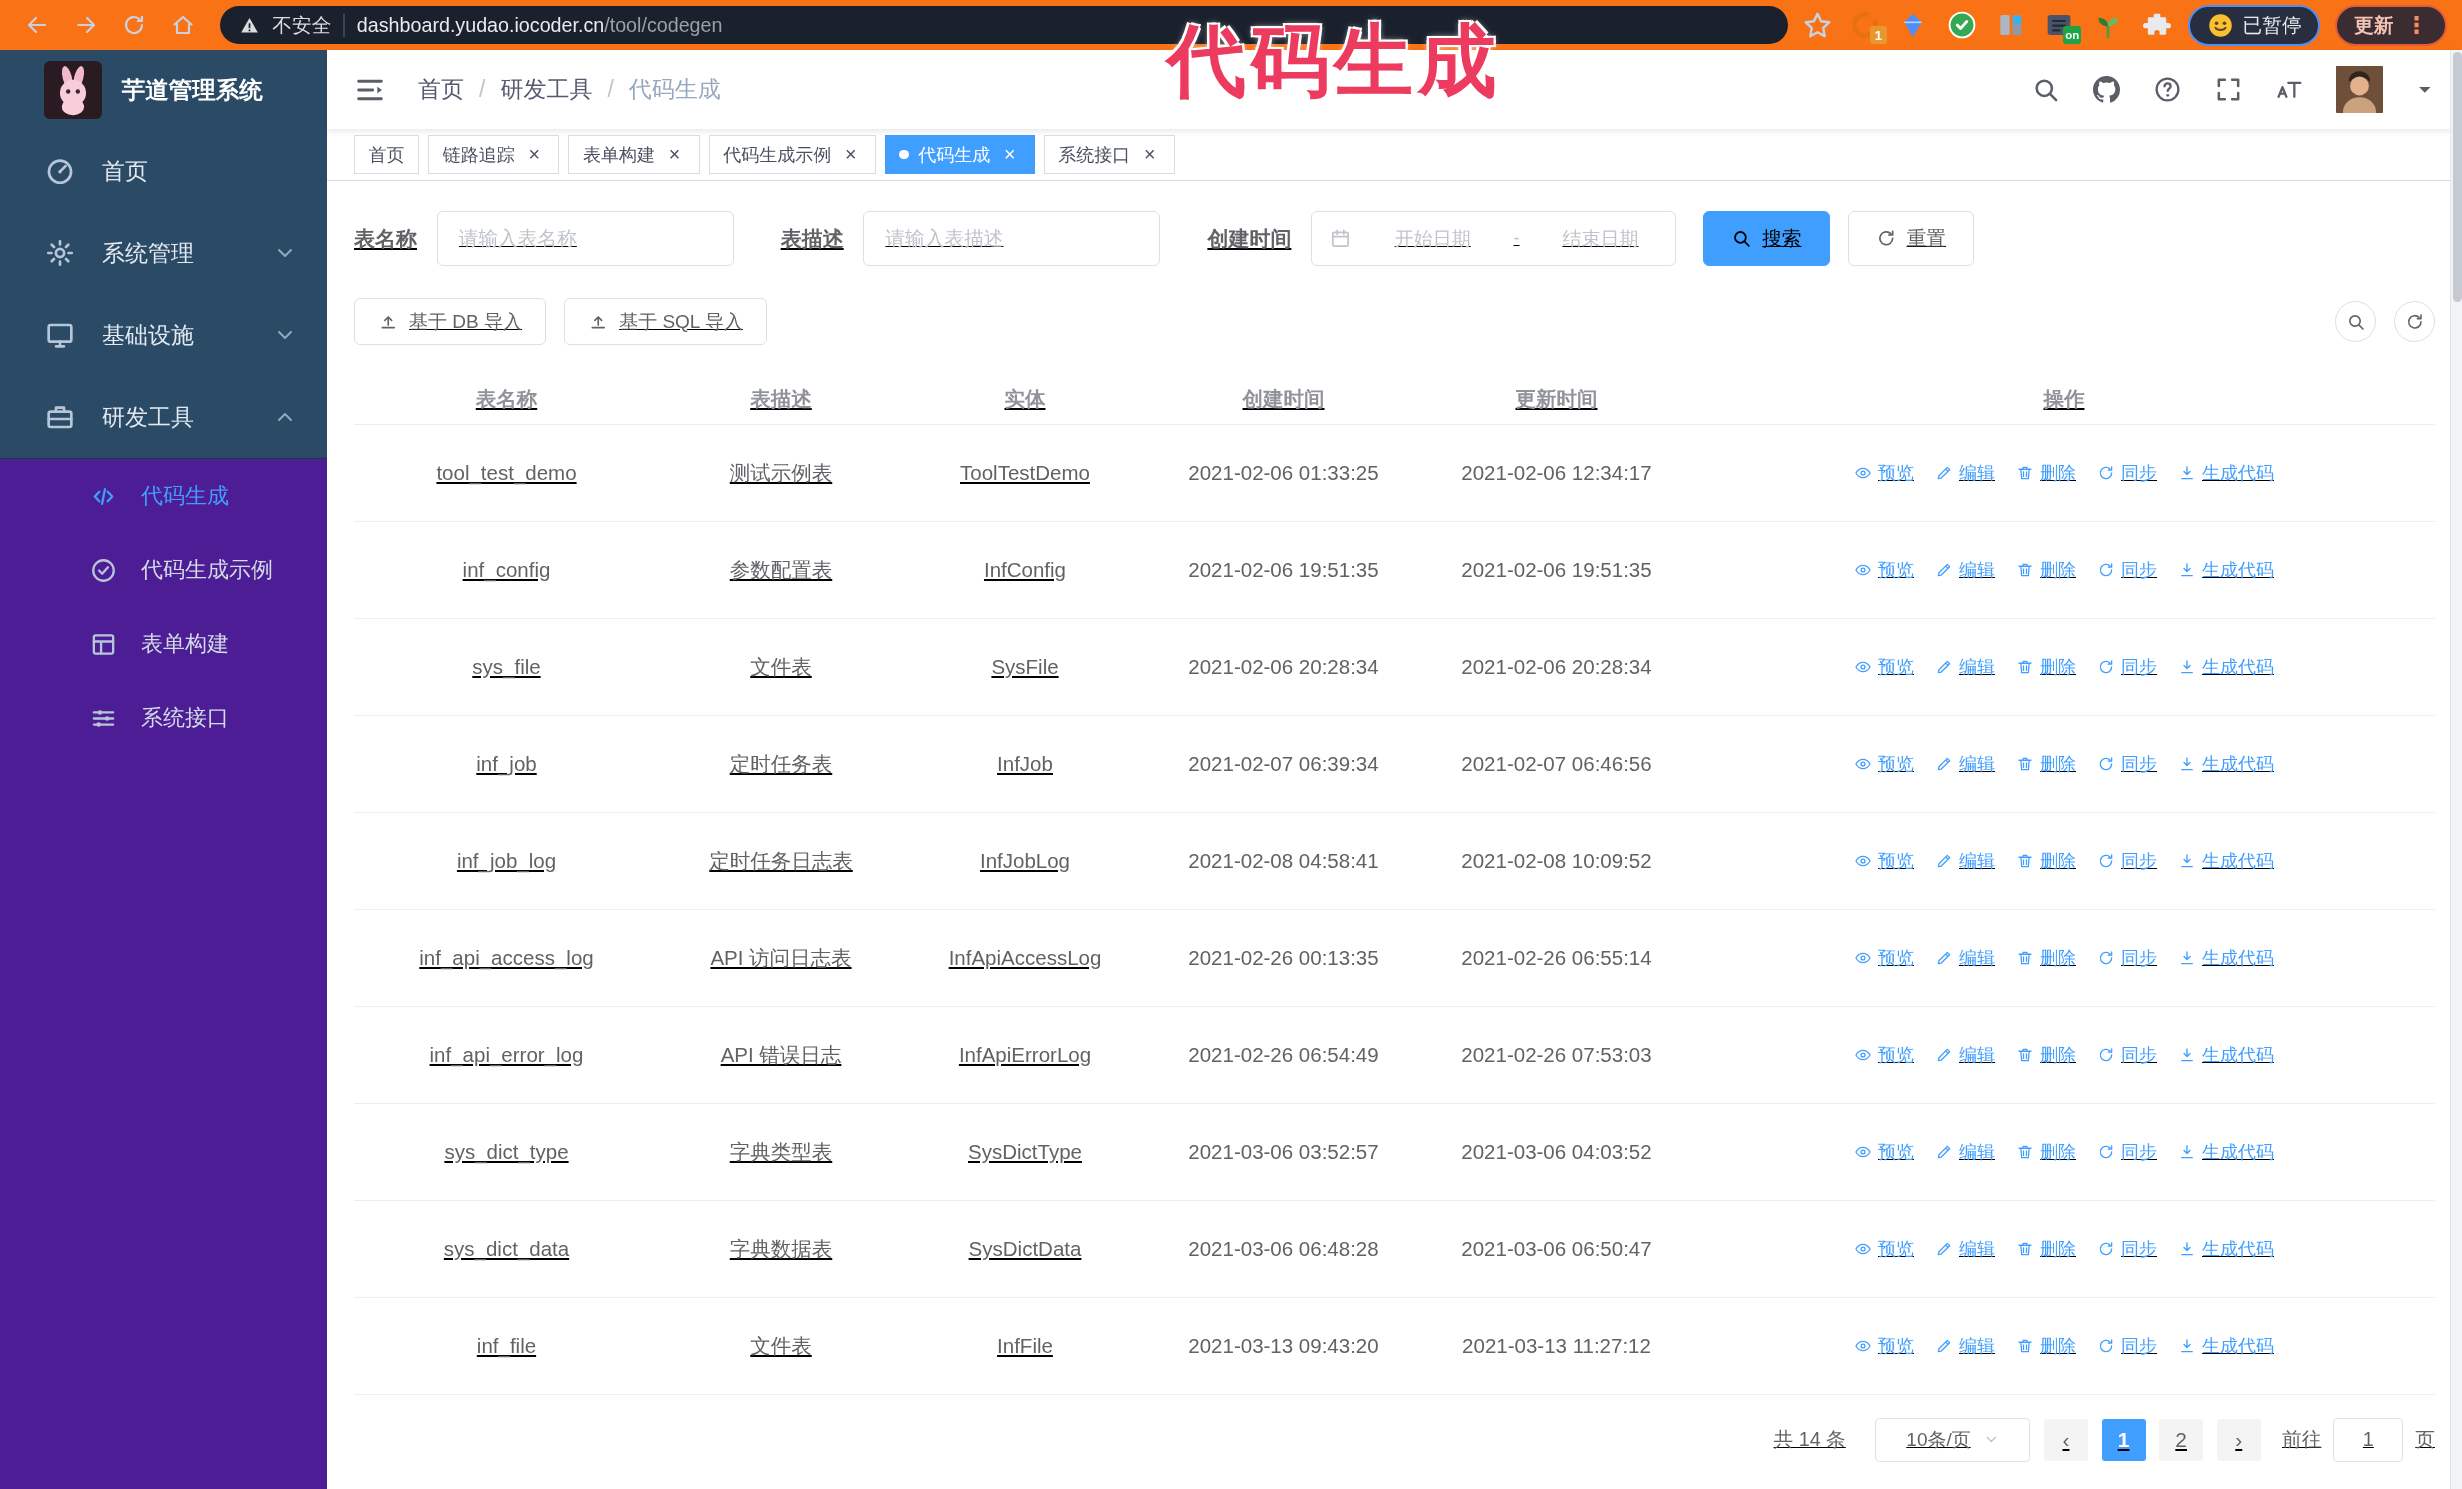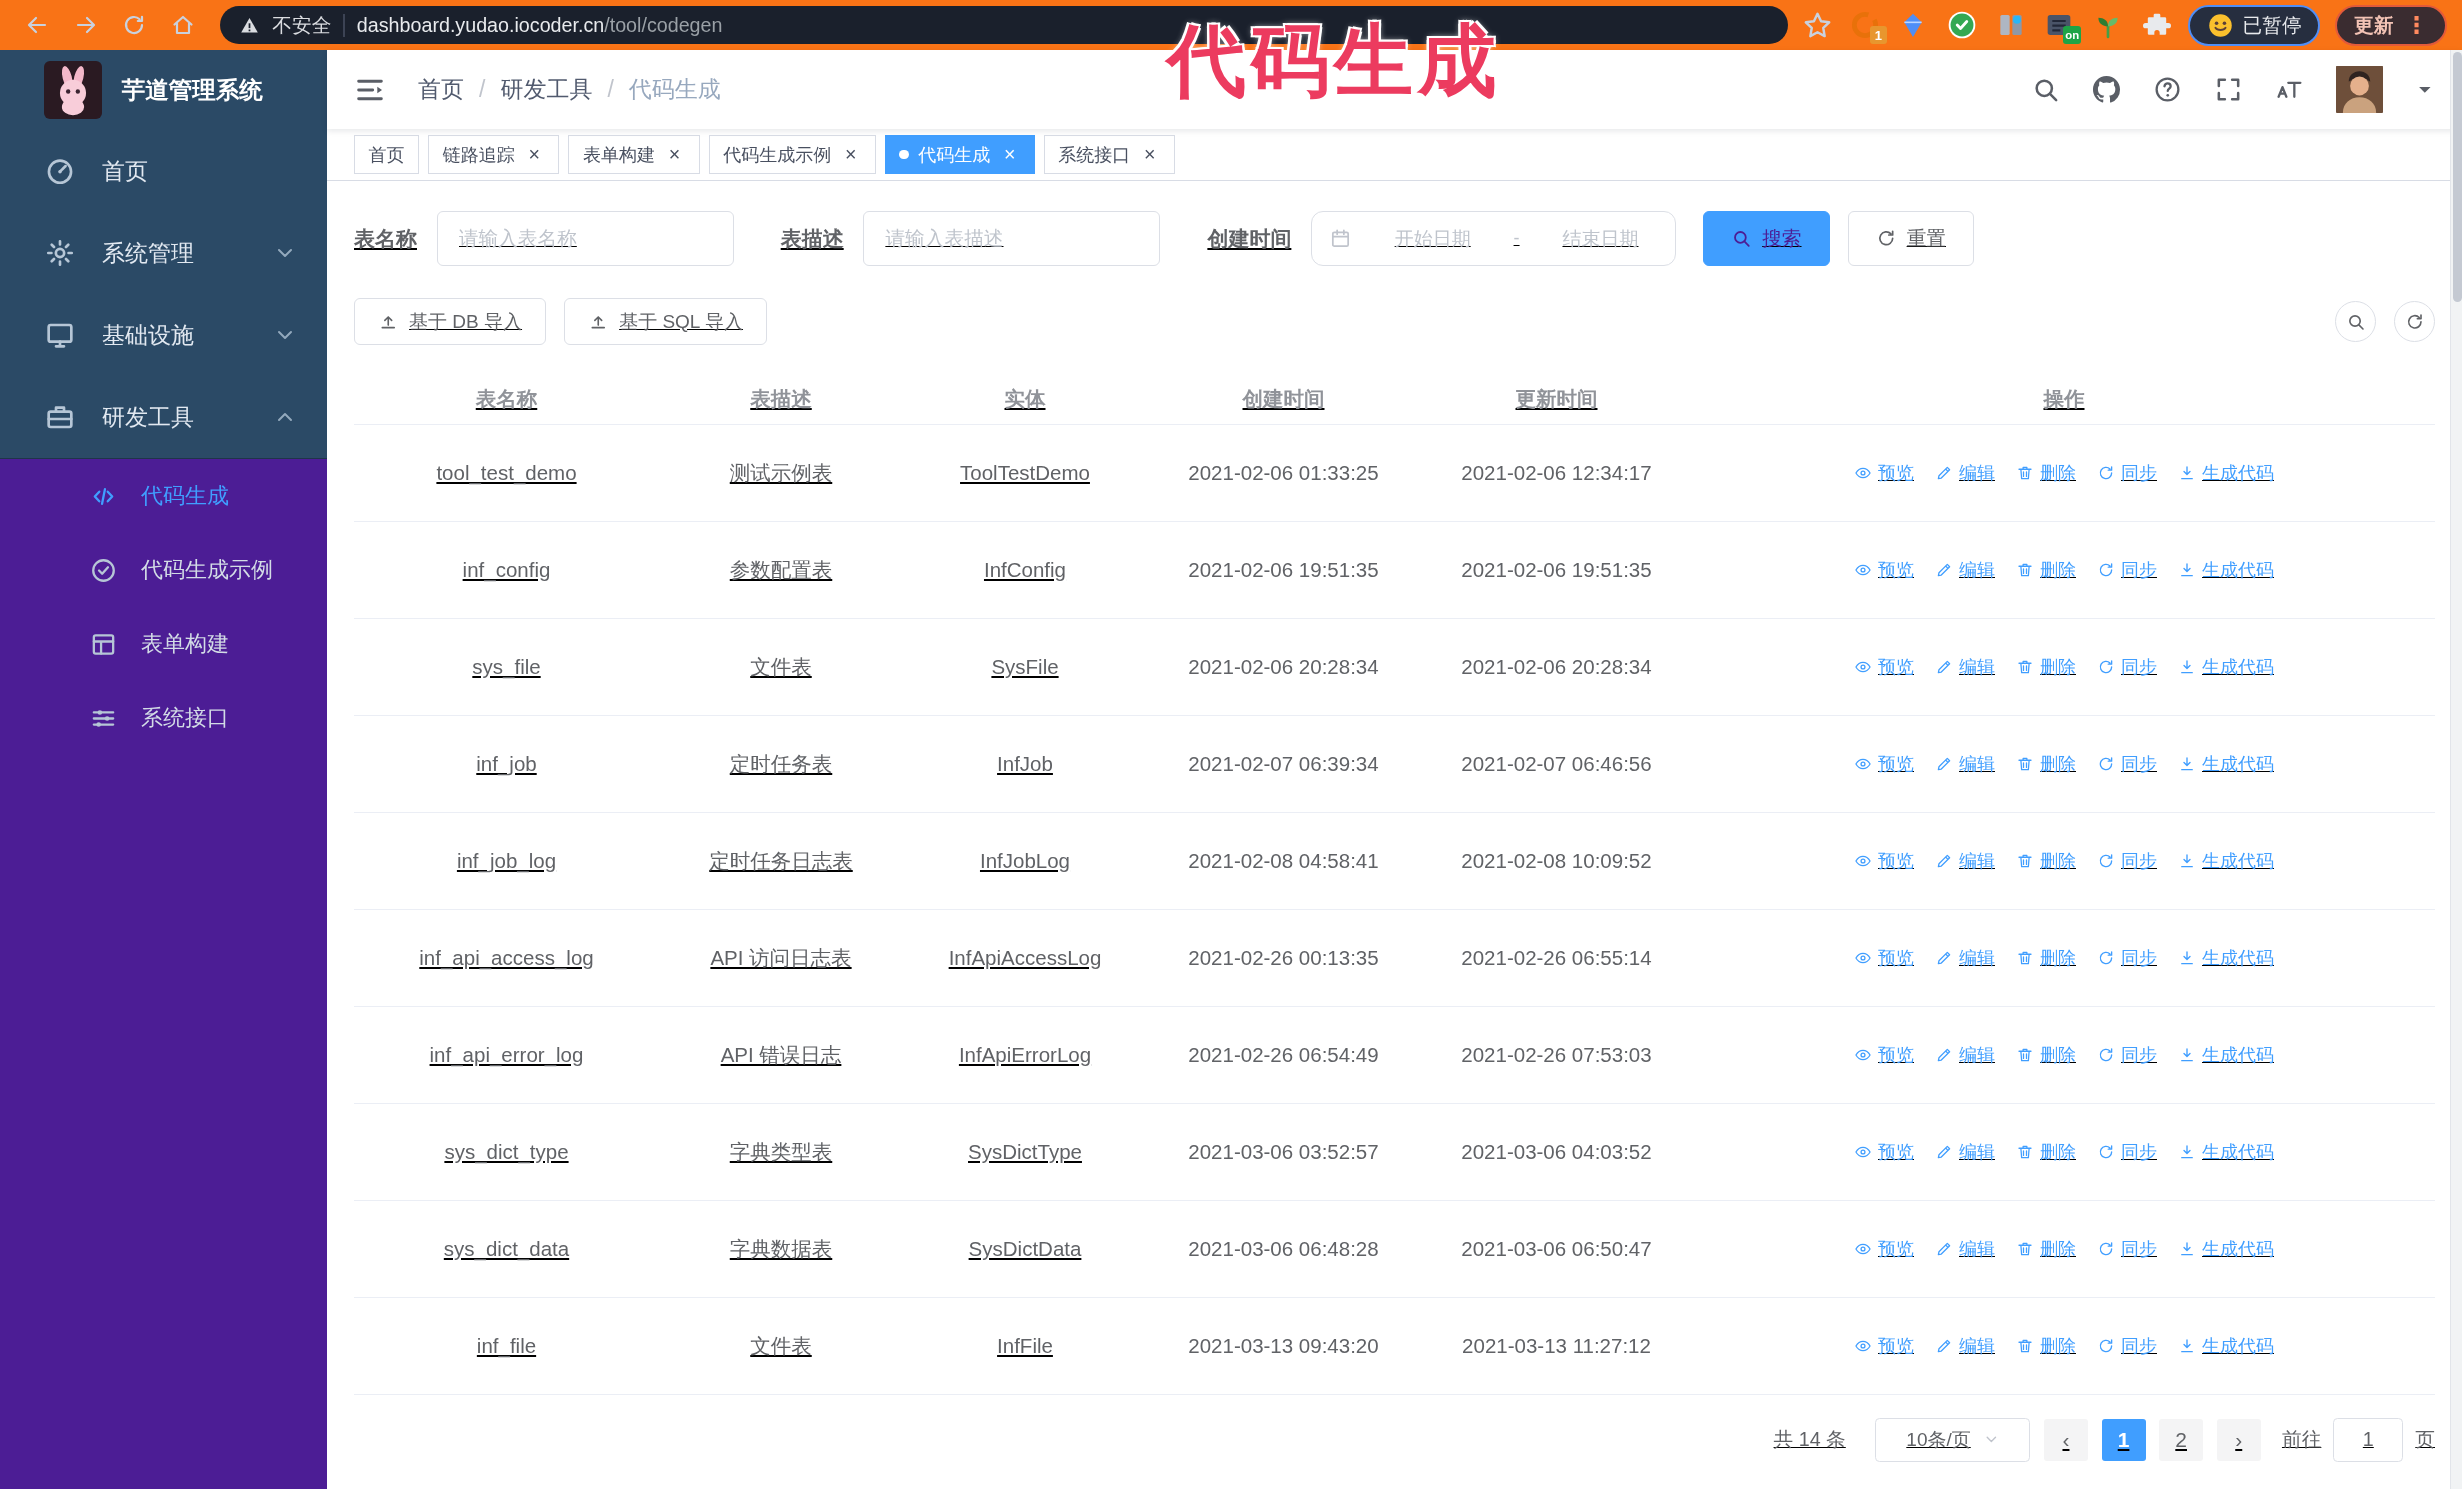--- a/index.html
+++ b/index.html
@@ -68,27 +68,27 @@
   .tag-close { font-size:19.7px; line-height:1; width:21px; height:21px; border-radius:50%; display:flex; align-items:center; justify-content:center; }
 
   
   .content { flex:1; padding:30px 27px 0 27px; position:relative;text-decoration:underline; }
   .filter-row { display:flex; align-items:center; margin-bottom:32px; }
   .f-label { font-size:21px; color:#606266; font-weight:600; margin-right:19.7px; white-space:nowrap; }
   .f-input { height:55px; border:0.8px solid #dcdfe6; border-radius:6px; font-size:19.7px; color:#606266; padding:0 21px; outline:none; font-family:inherit; }
   .f-input::placeholder { color:#bfc4cc; }
   .f-name { width:297px; margin-right:47px; }
   .f-desc { width:297px; margin-right:47px; }
-  .date-range { width:365px; height:55px; border:0.8px solid #dcdfe6; border-radius:12px; display:flex; align-items:center; padding:0 16.7px; gap:23px; margin-right:27px; }
+  .date-range { width:365px; height:55px; border:0.8px solid #dcdfe6; border-radius:6px; display:flex; align-items:center; padding:0 16.7px; gap:23px; margin-right:27px; }
   .date-range .icon { width:23px; height:23px; color:#c0c4cc; }
   .date-ph { font-size:19px; color:#bfc4cc; flex:1; text-align:center; white-space:nowrap; }
   .date-sep { font-size:18px; color:#bfc4cc; }
   .btn { height:55px; border-radius:6px; font-size:19.7px; display:inline-flex; align-items:center; gap:10.6px; padding:0 27px; cursor:pointer; border:0.8px solid #dcdfe6; background:#fff; color:#606266; white-space:nowrap; }
   .btn .icon { width:20.5px; height:20.5px; }
-  .btn.primary { background:#409eff; border-color:#409eff; color:#4c1d95; }
+  .btn.primary { background:#409eff; border-color:#409eff; color:#000000; }
   .btn + .btn { margin-left:18px; }
 
   .toolbar-row { display:flex; align-items:center; margin-bottom:29px; }
   .import-btn { height:47px; font-size:19px; padding:0 23px; }
   .circle-group { margin-left:auto; display:flex; gap:18px; }
   .circle-btn { width:41px; height:41px; border-radius:50%; border:0.8px solid #dcdfe6; background:#fff; color:#606266; display:flex; align-items:center; justify-content:center; cursor:pointer; }
   .circle-btn .icon { width:19.7px; height:19.7px; }
 
   
   table.grid { width:100%; border-collapse:collapse; table-layout:fixed; }

